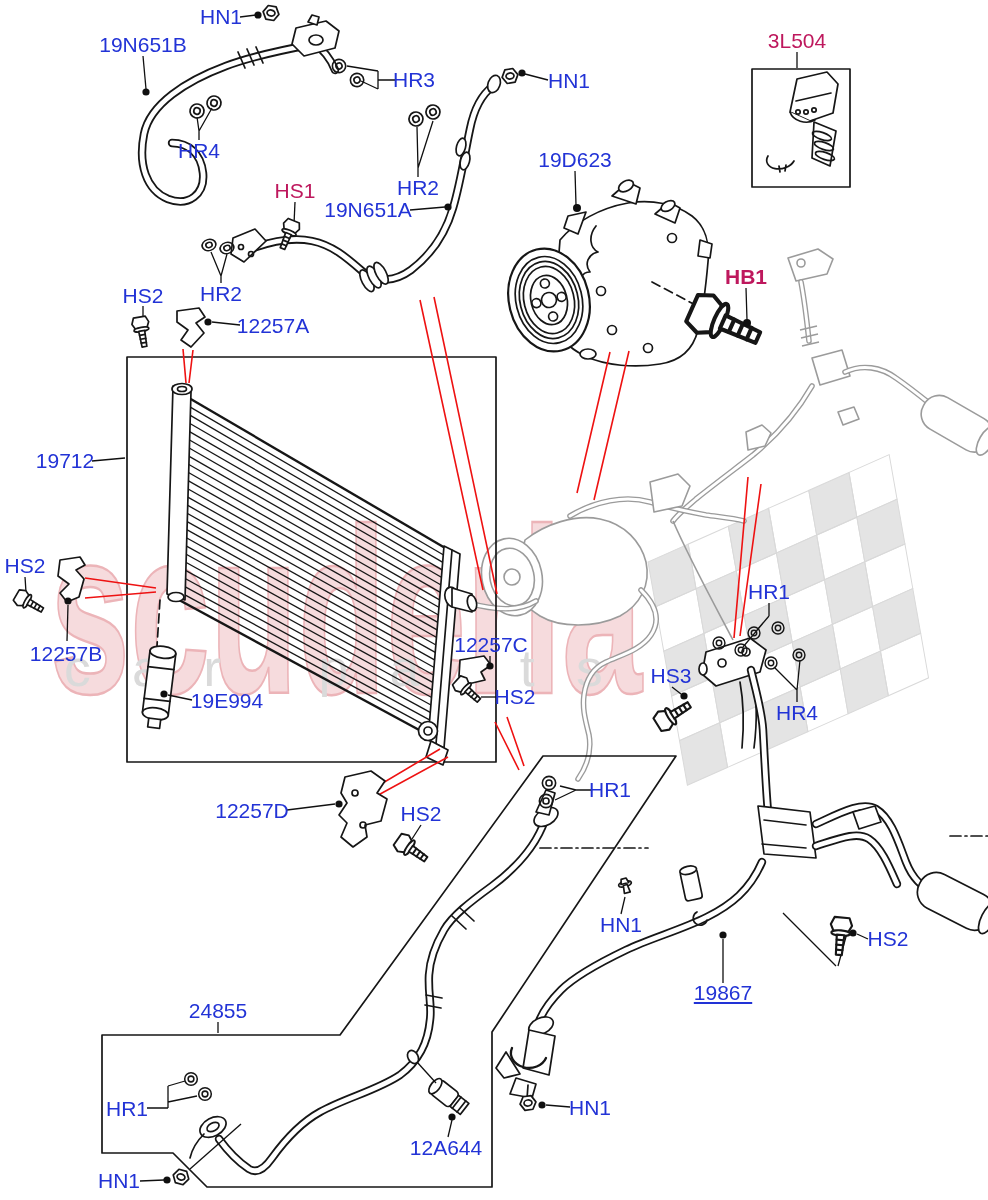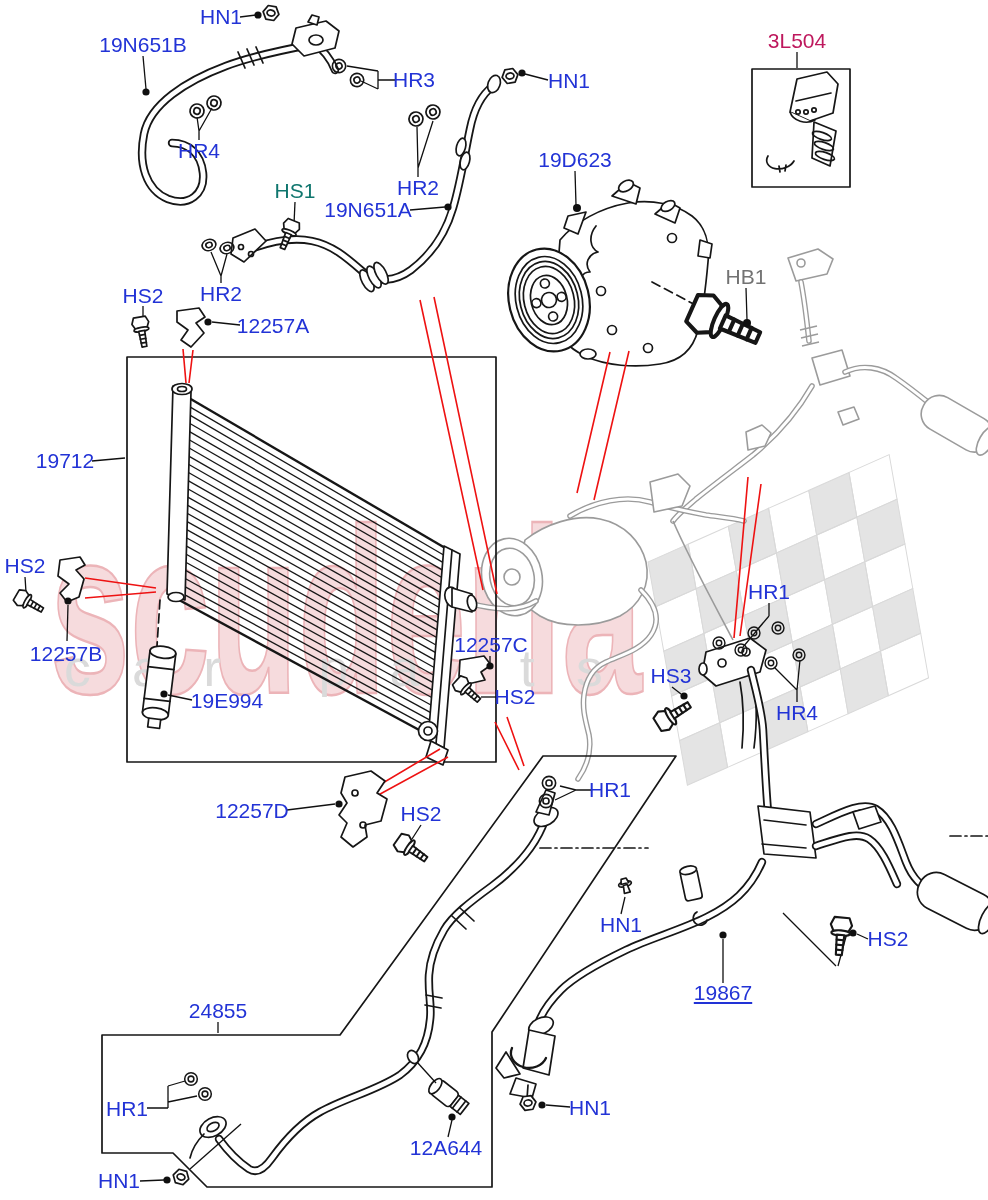--- a/index.html
+++ b/index.html
@@ -432,25 +432,25 @@
   </g>
 </svg>
 
 <div id="labels">
       <div class="plabel" style="left: 221px; top: 17px; color: rgb(34, 51, 214);">HN1</div>
       <div class="plabel" style="left: 143px; top: 45px; color: rgb(34, 51, 214);">19N651B</div>
       <div class="plabel" style="left: 414px; top: 80px; color: rgb(34, 51, 214);">HR3</div>
       <div class="plabel" style="left: 569px; top: 81px; color: rgb(34, 51, 214);">HN1</div>
       <div class="plabel" style="left: 199px; top: 151px; color: rgb(34, 51, 214);">HR4</div>
       <div class="plabel" style="left: 418px; top: 188px; color: rgb(34, 51, 214);">HR2</div>
-      <div class="plabel" style="left: 295px; top: 191px; color: #0f766e;">HS1</div>
+      <div class="plabel" style="left: 295px; top: 191px; color: #be185d;">HS1</div>
       <div class="plabel" style="left: 368px; top: 210px; color: rgb(34, 51, 214);">19N651A</div>
       <div class="plabel" style="left: 797px; top: 41px; color: #be185d;">3L504</div>
       <div class="plabel" style="left: 575px; top: 160px; color: rgb(34, 51, 214);">19D623</div>
-      <div class="plabel" style="left: 746px; top: 277px; color: #737373;">HB1</div>
+      <div class="plabel" style="left: 746px; top: 277px; color: #be185d; font-weight: bold;">HB1</div>
       <div class="plabel" style="left: 143px; top: 296px; color: rgb(34, 51, 214);">HS2</div>
       <div class="plabel" style="left: 221px; top: 294px; color: rgb(34, 51, 214);">HR2</div>
       <div class="plabel" style="left: 273px; top: 326px; color: rgb(34, 51, 214);">12257A</div>
       <div class="plabel" style="left: 65px; top: 461px; color: rgb(34, 51, 214);">19712</div>
       <div class="plabel" style="left: 25px; top: 566px; color: rgb(34, 51, 214);">HS2</div>
       <div class="plabel" style="left: 66px; top: 654px; color: rgb(34, 51, 214);">12257B</div>
       <div class="plabel" style="left: 227px; top: 701px; color: rgb(34, 51, 214);">19E994</div>
       <div class="plabel" style="left: 491px; top: 645px; color: rgb(34, 51, 214);">12257C</div>
       <div class="plabel" style="left: 515px; top: 697px; color: rgb(34, 51, 214);">HS2</div>
       <div class="plabel" style="left: 671px; top: 676px; color: rgb(34, 51, 214);">HS3</div>

